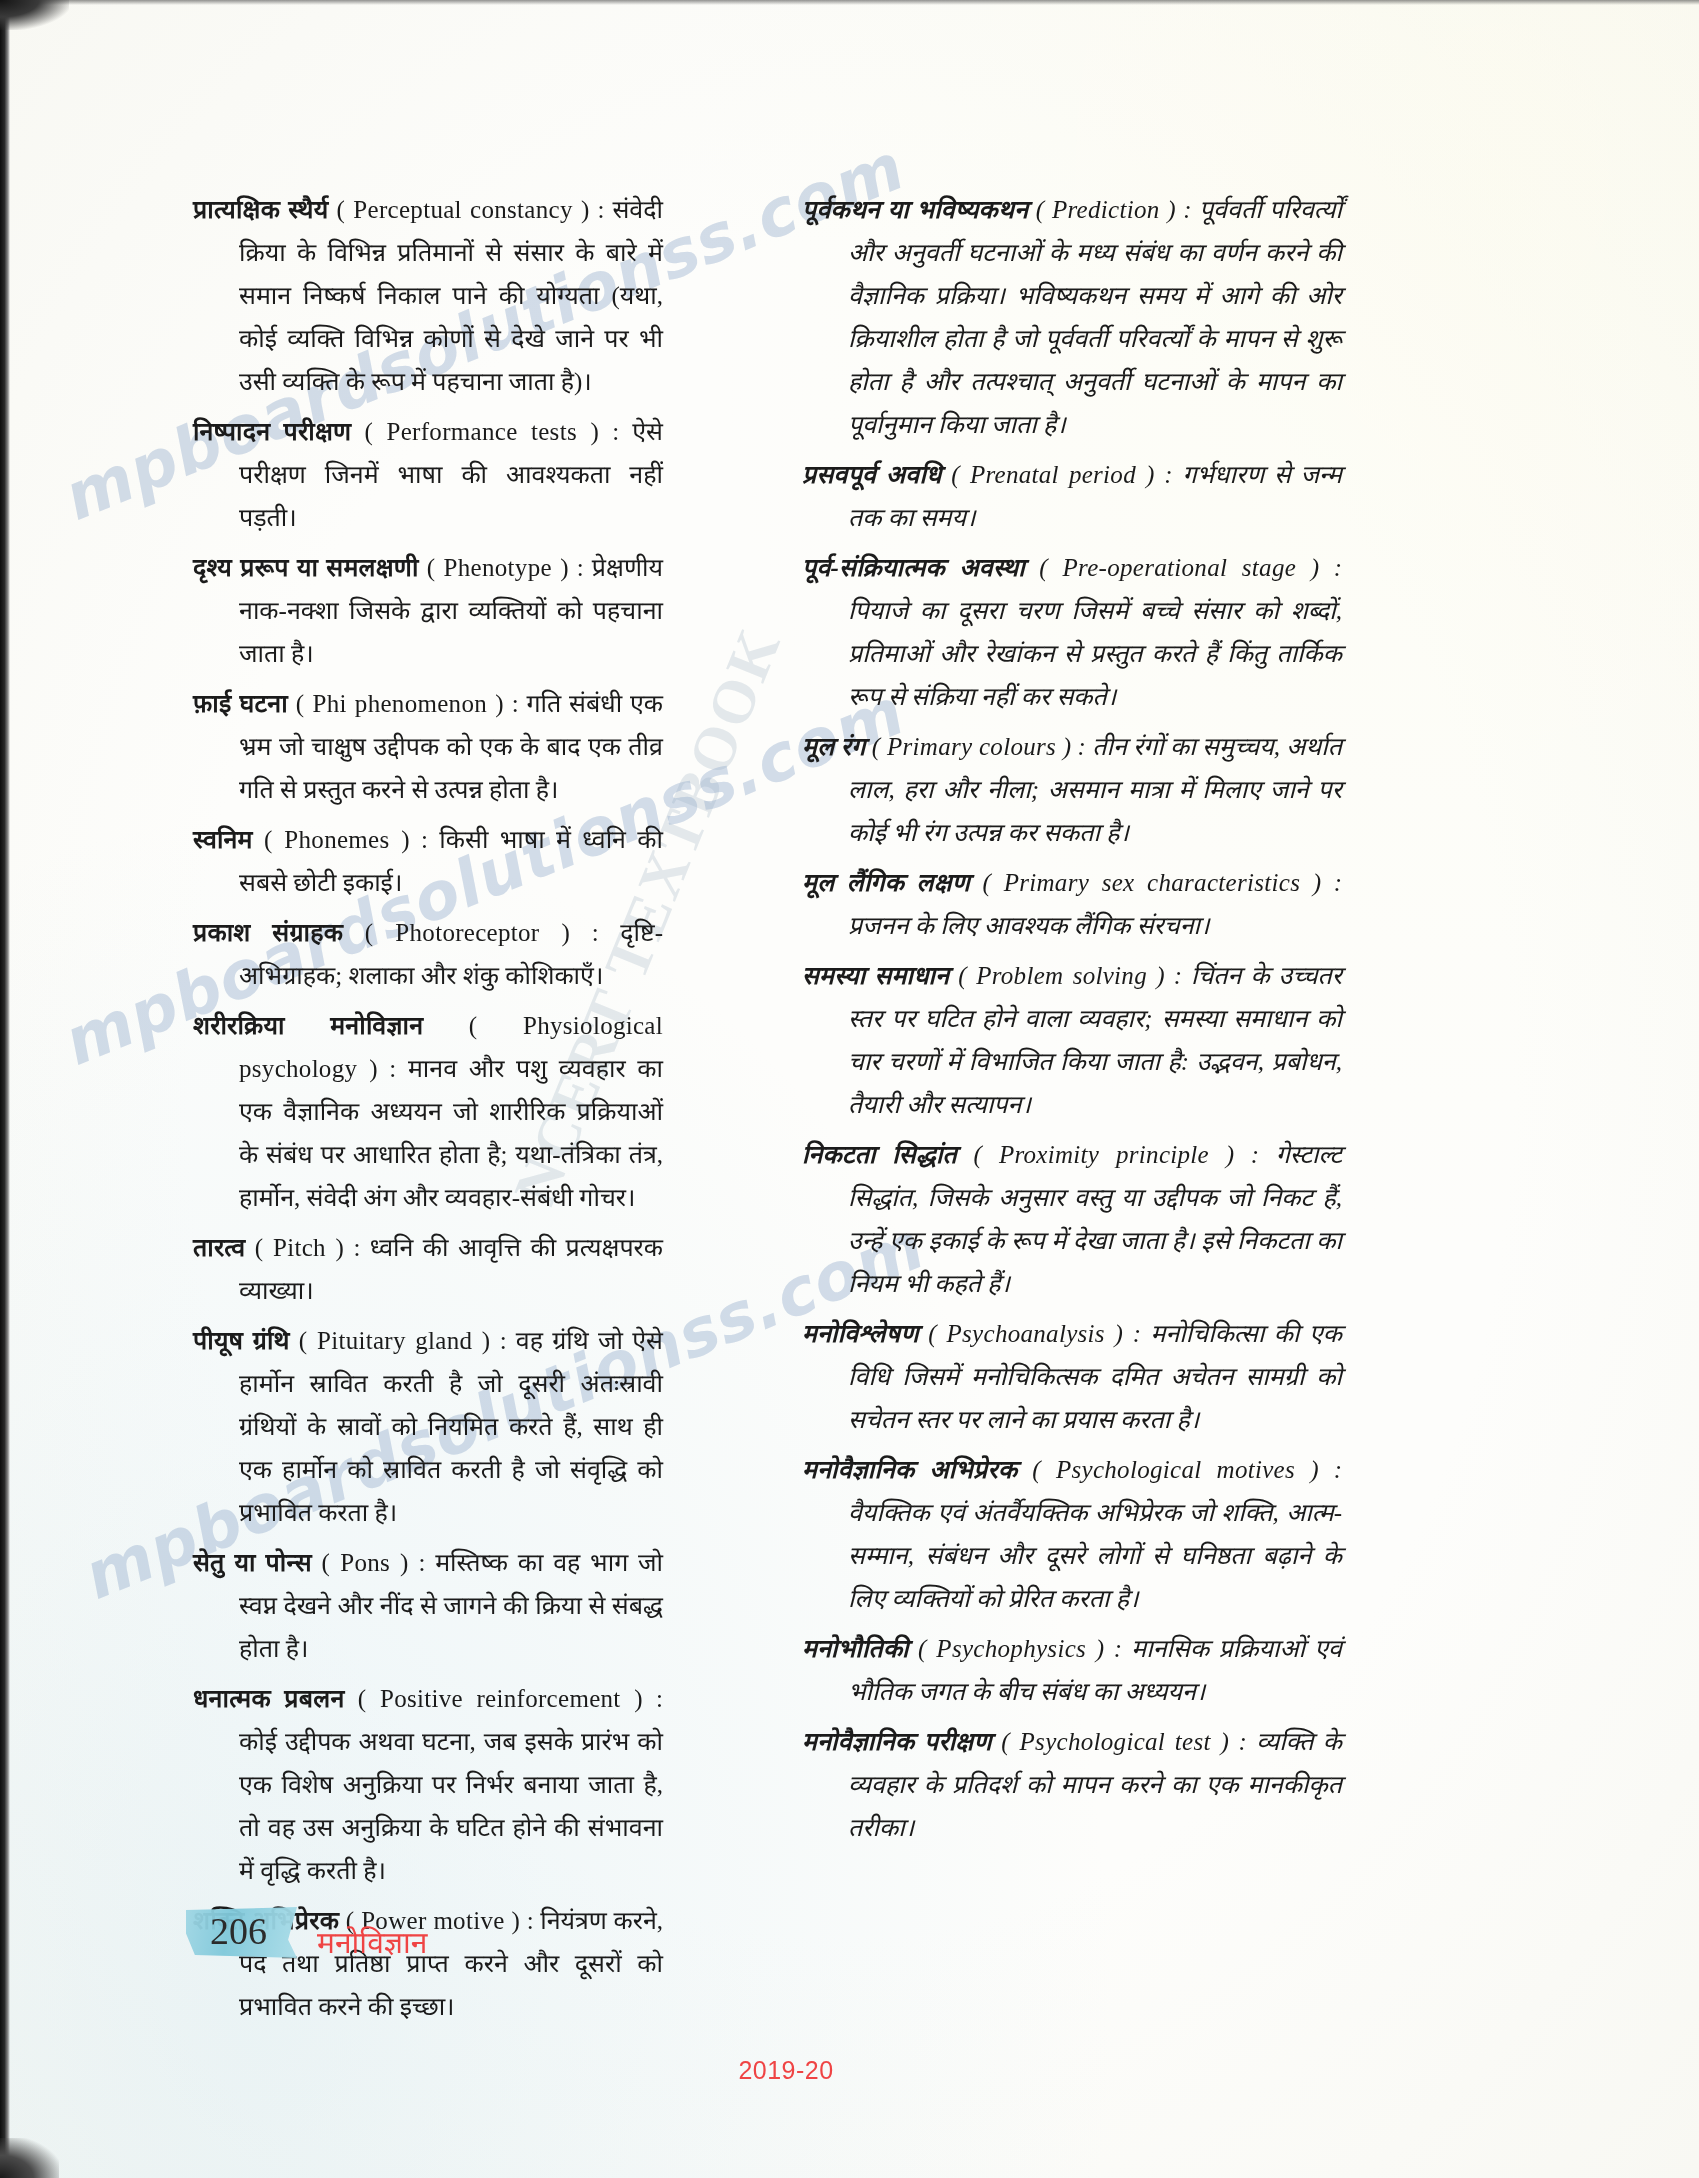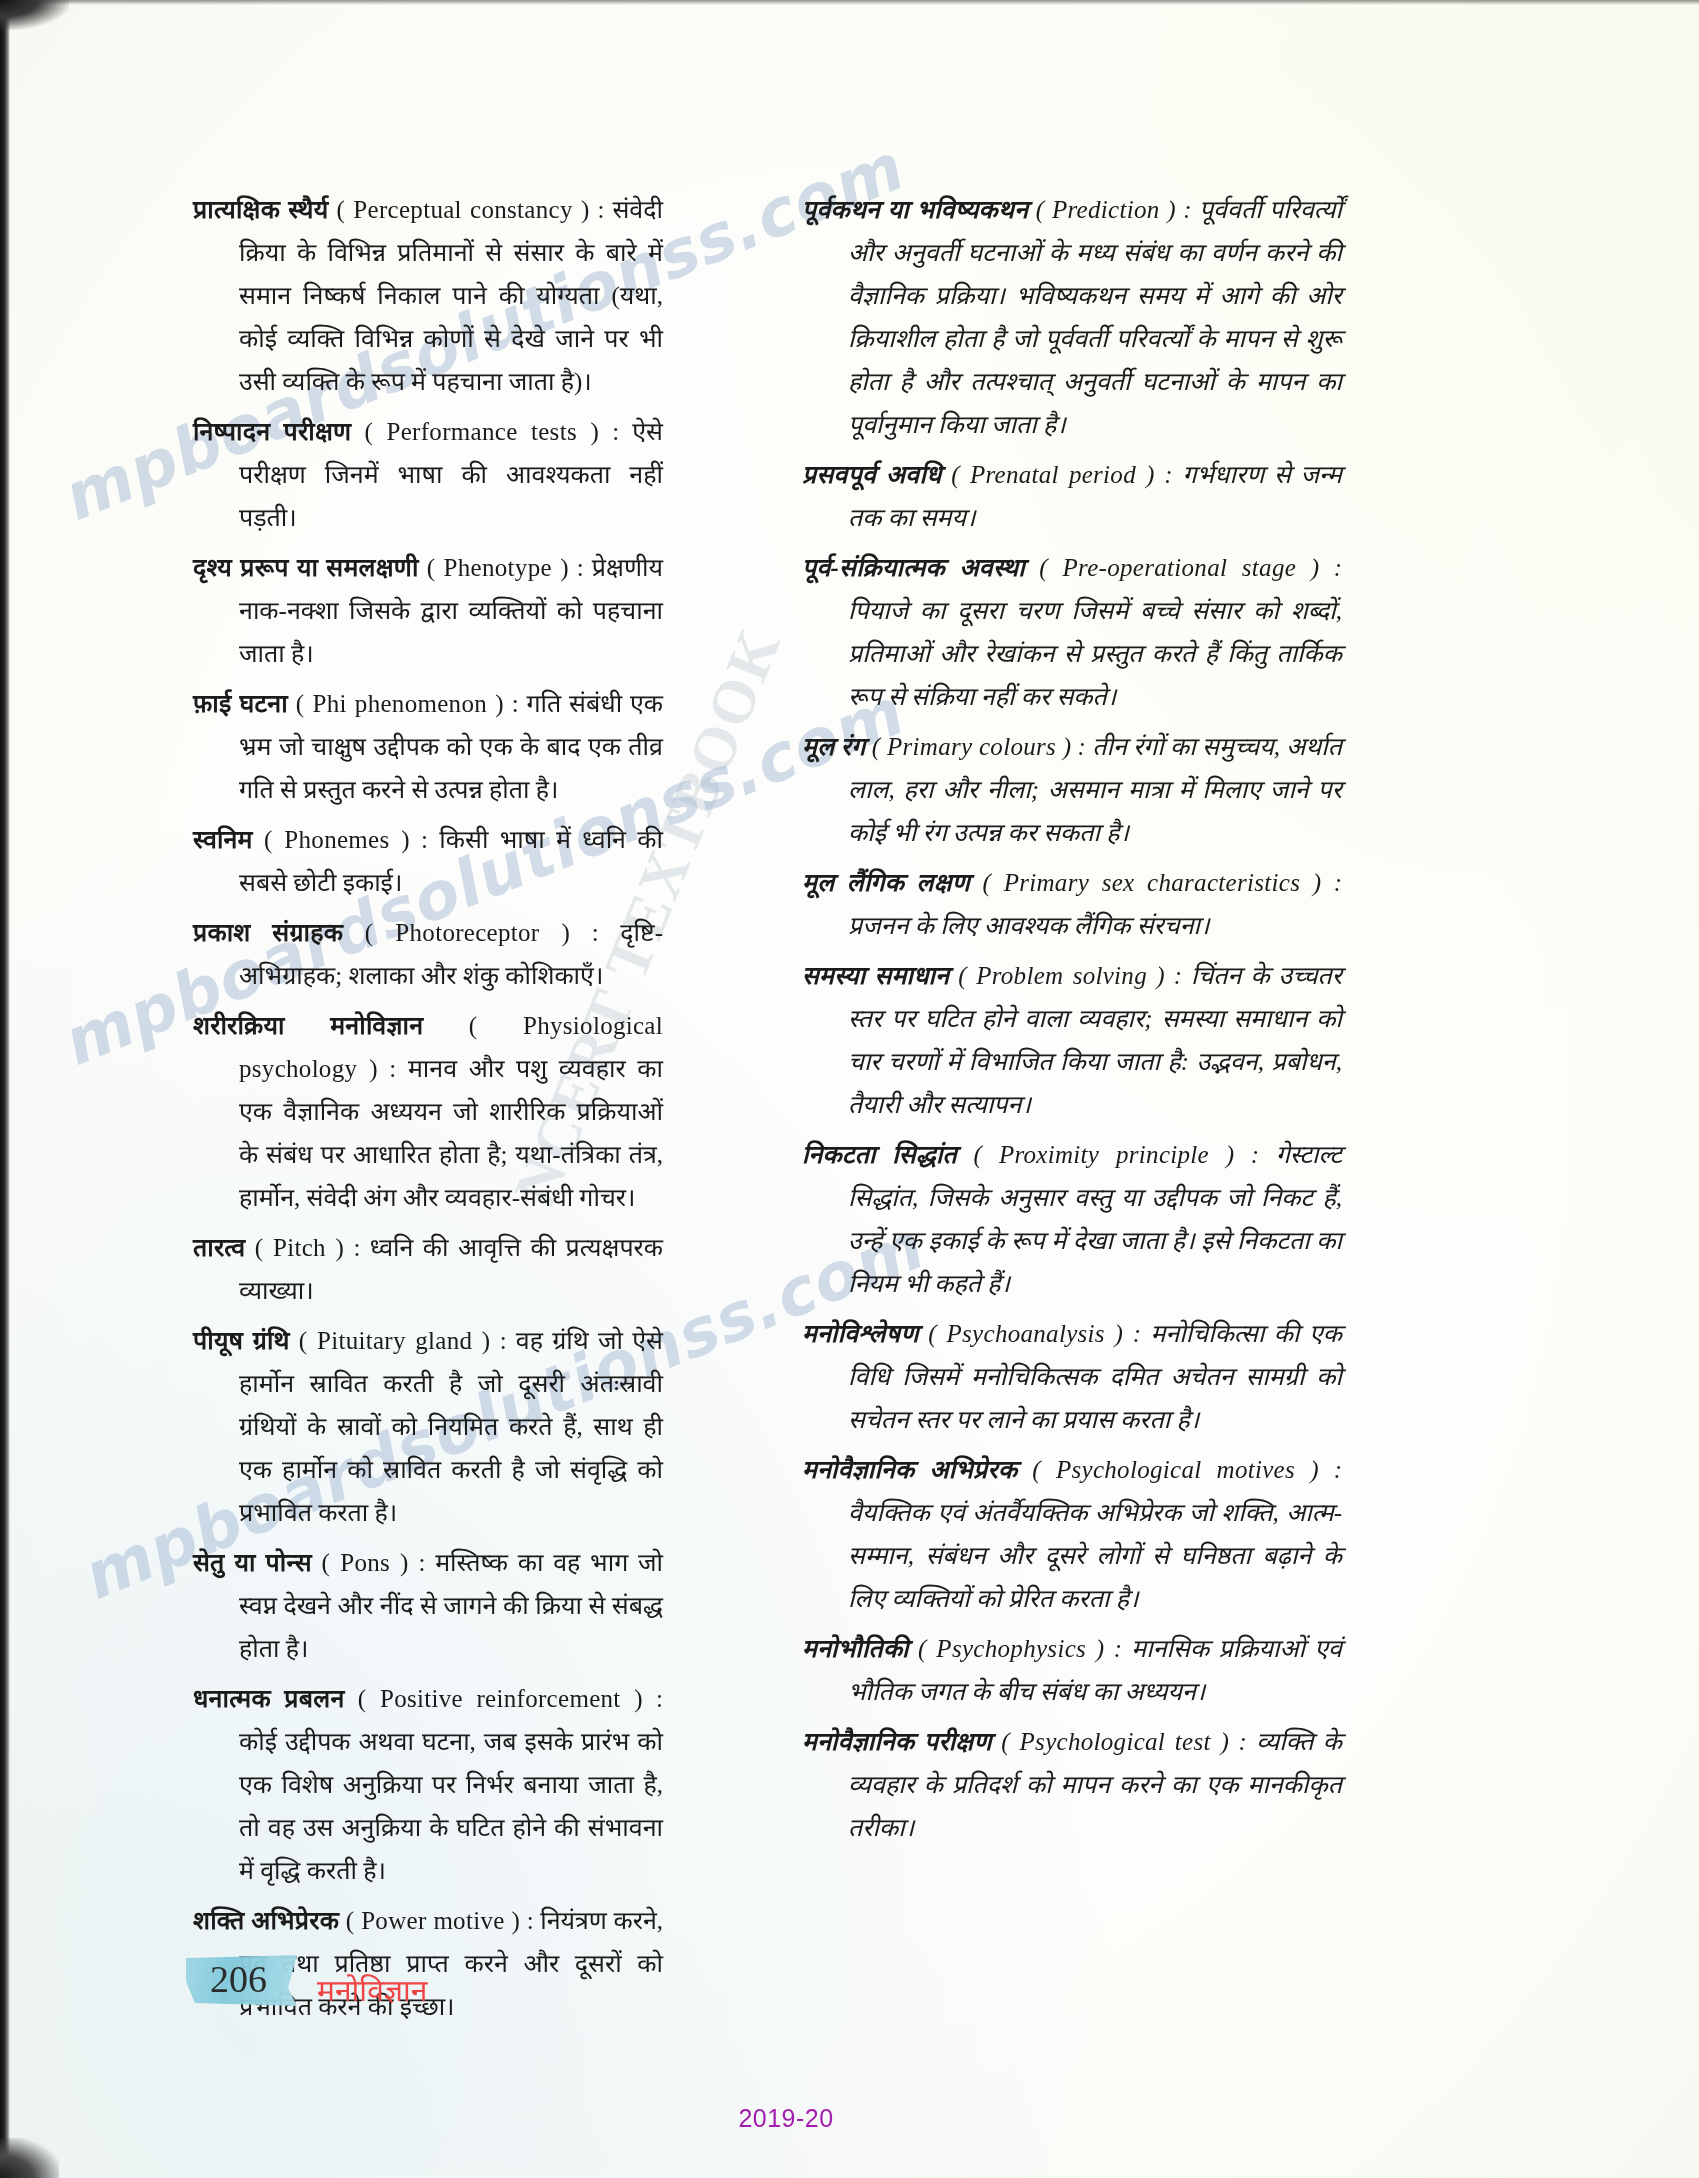--- a/index.html
+++ b/index.html
@@ -117,21 +117,21 @@
   }
   .entry .eng {
     font-weight: 400;
     letter-spacing: 0.3px;
   }
 
   
   .footer-area {
     position: absolute;
     left: 0;
-    top: 1955px;
+    top: 1907px;
     width: 1700px;
     height: 129px;
   }
   .pagenum-flag {
     position: absolute;
     left: 186px;
     top: 0px;
     width: 111px;
     height: 51px;
     background: linear-gradient(100deg, #9fd6e4 0%, #7fc8da 38%, #a9dce8 100%);
@@ -154,21 +154,21 @@
     color: #ef4444;
   }
   .footer-year {
     position: absolute;
     left: 0;
     top: 149px;
     width: 1572px;
     text-align: center;
     font-family: "Liberation Sans", sans-serif;
     font-size: 25px;
-    color: #a21caf;
+    color: #ef4444;
     letter-spacing: 0.5px;
   }
 </style>
 </head>
 <body>
 
 <div class="page">
 
   <div class="page-tint"></div>
   <div class="scan-edge-top"></div>

